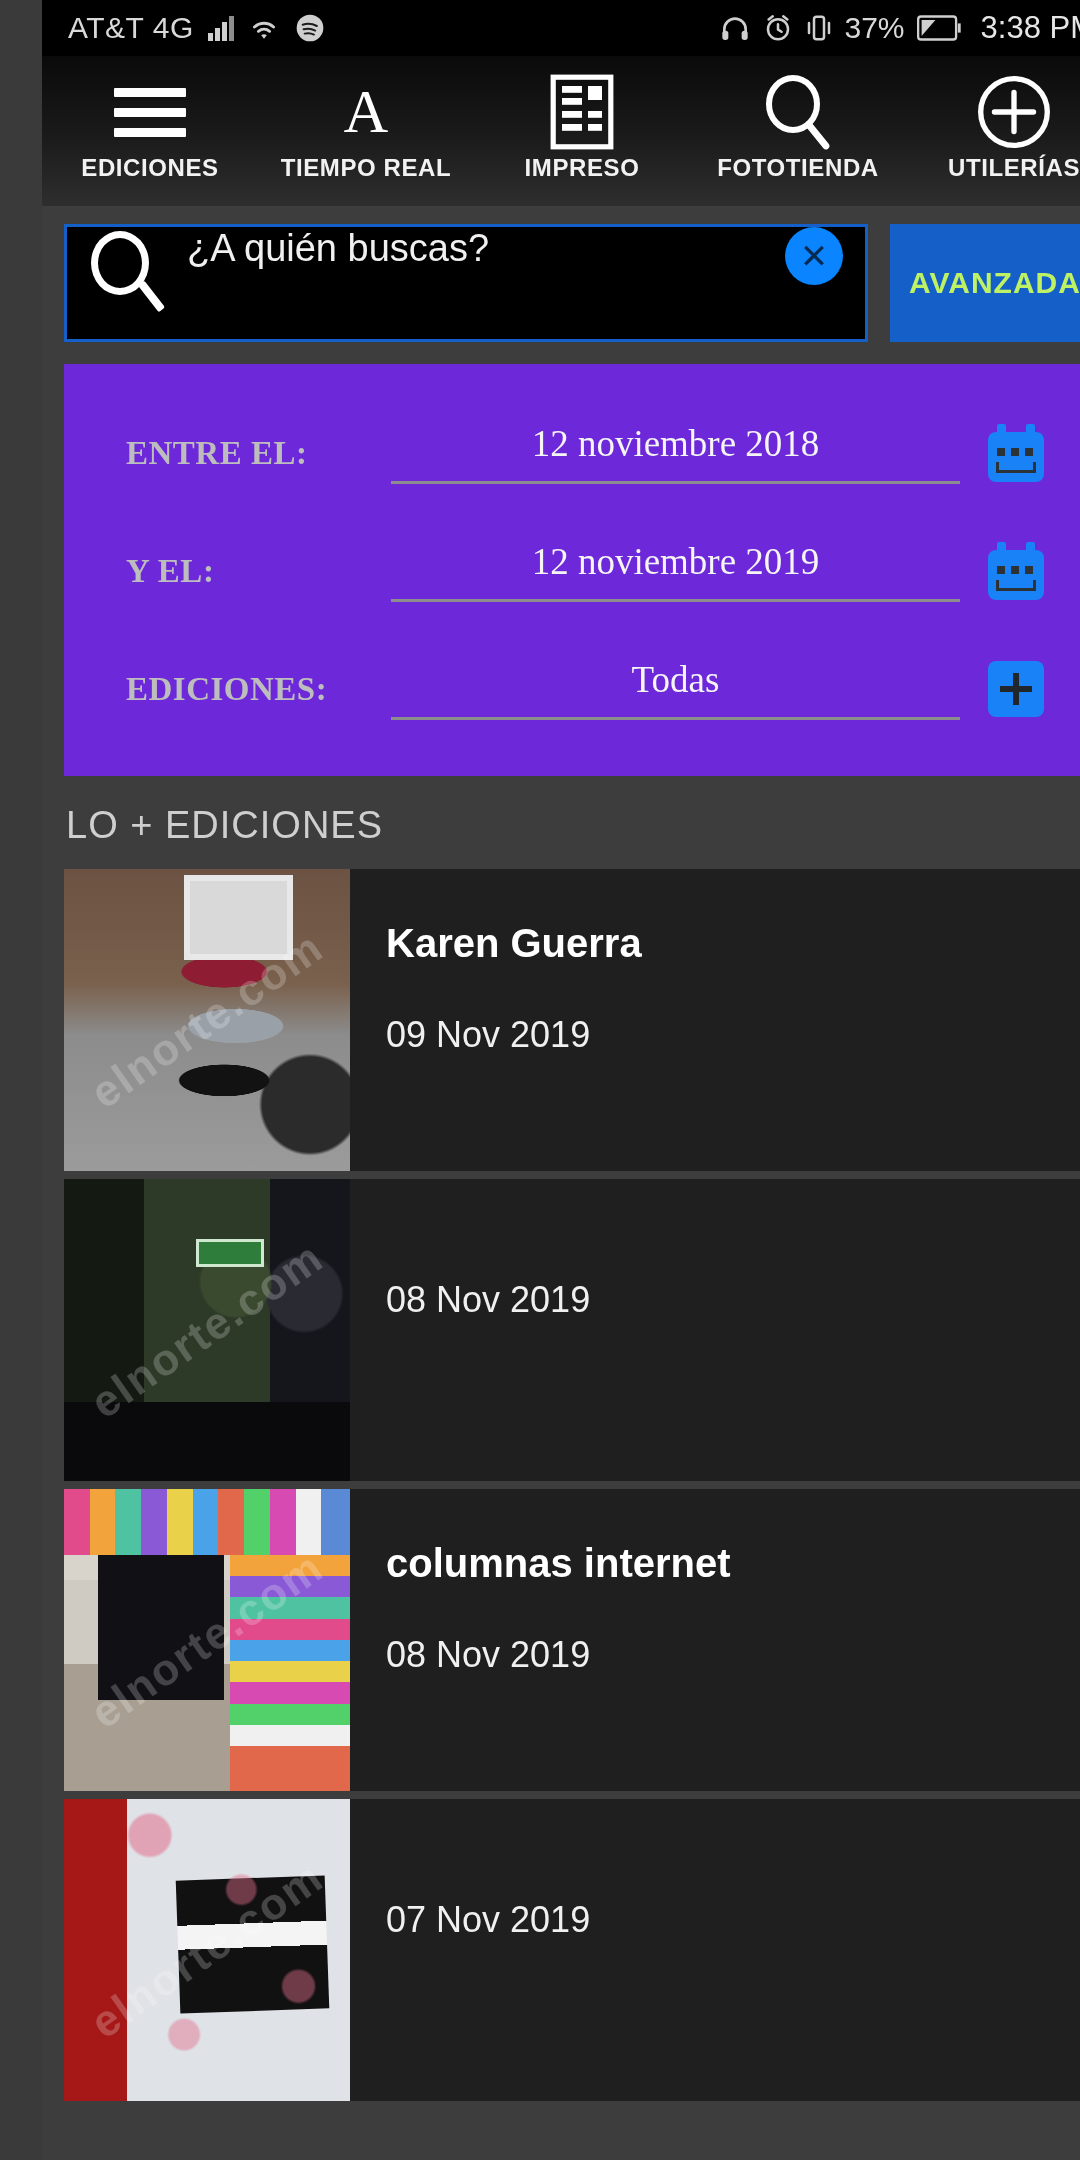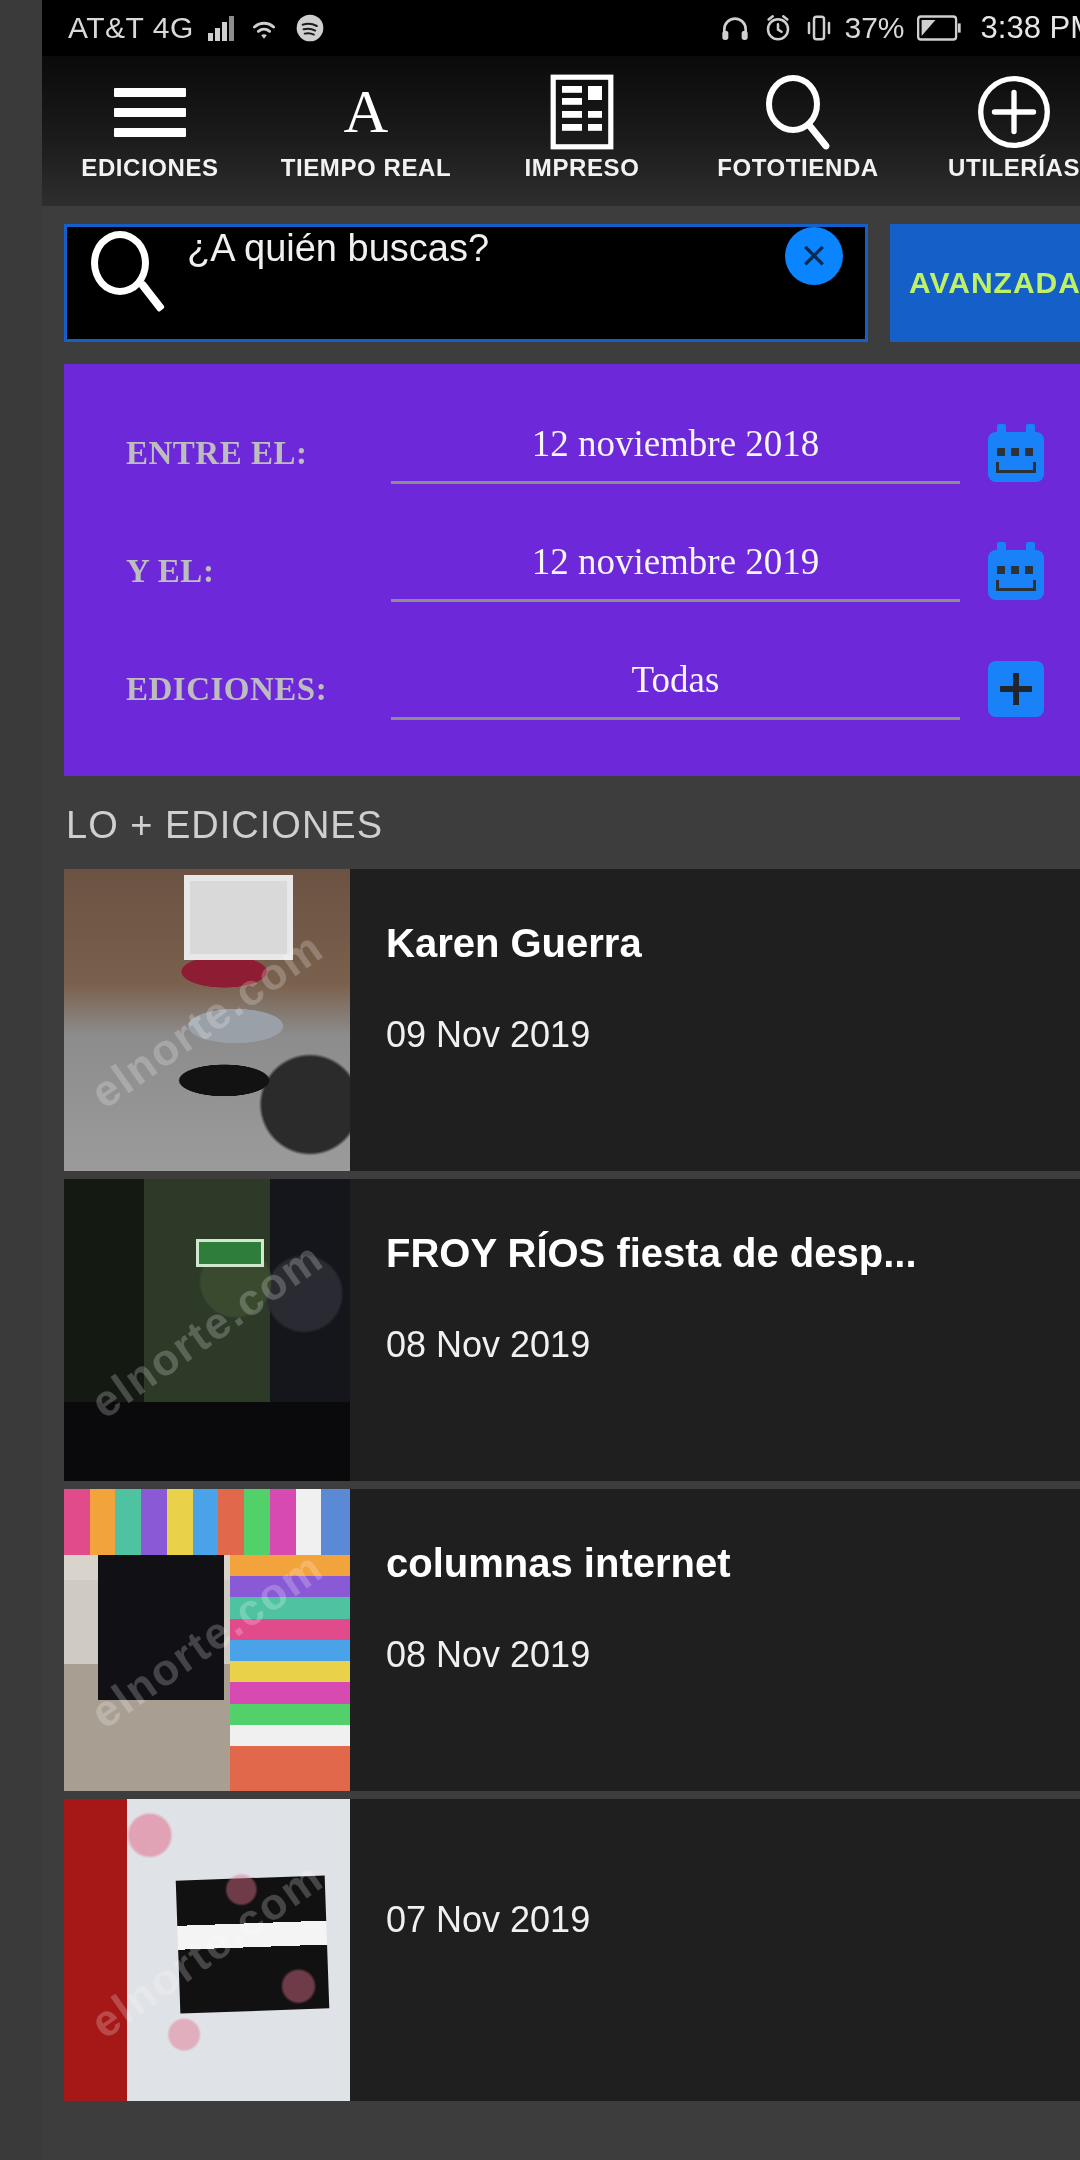--- a/index.html
+++ b/index.html
@@ -434,21 +434,20 @@
         <div class="item-date">09 Nov 2019</div>
       </span>
     </div>
 
     <div class="list-item">
       <span class="thumb">
         <span class="ph2"></span>
         <span class="wm">elnorte.com</span>
       </span>
       <span class="meta">
-        <div class="item-title">FROY RÍOS fiesta de desp...</div>
         <div class="item-date">08 Nov 2019</div>
       </span>
     </div>
 
     <div class="list-item">
       <span class="thumb">
         <span class="ph3"></span>
         <span class="wm">elnorte.com</span>
       </span>
       <span class="meta">

